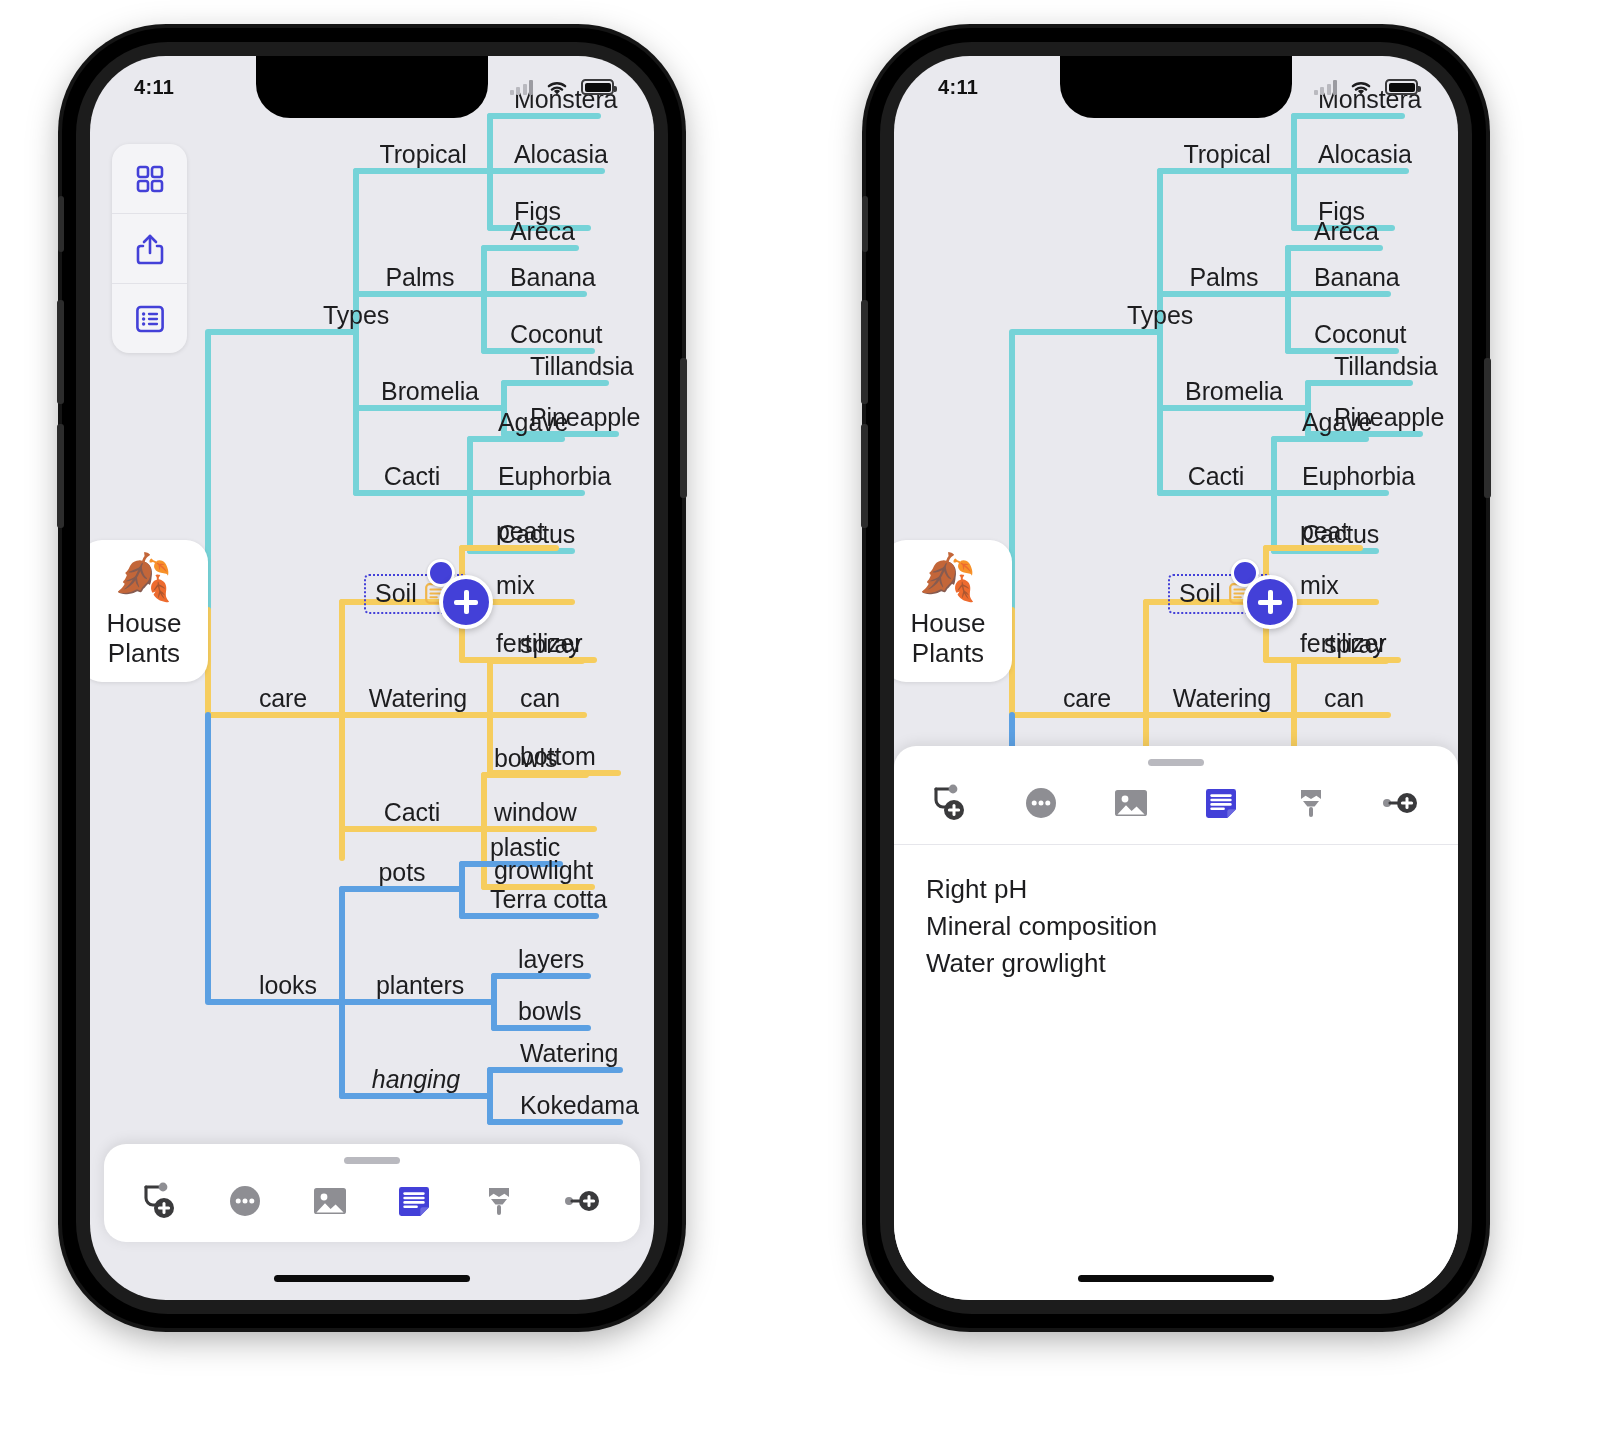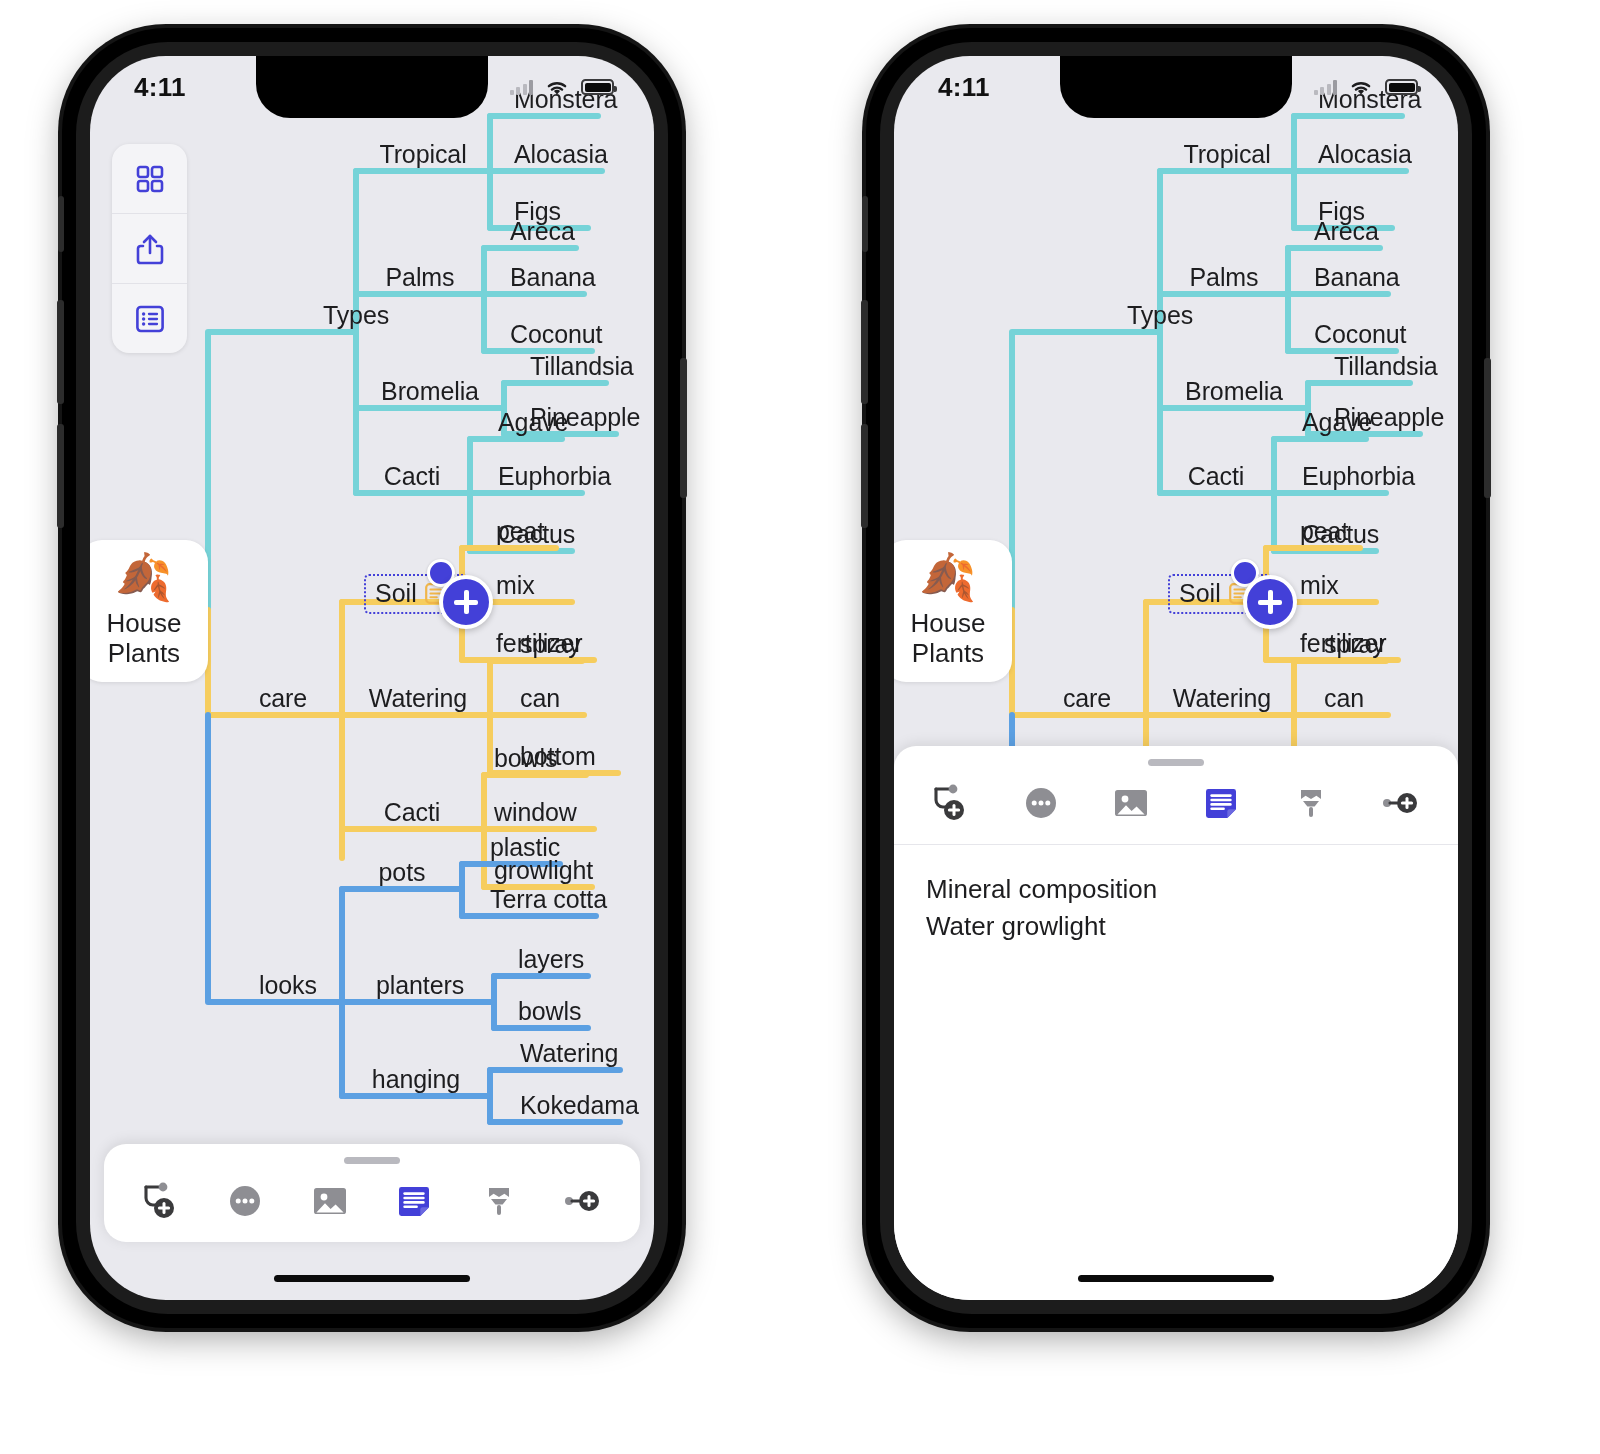--- a/index.html
+++ b/index.html
@@ -36,21 +36,21 @@
   .hw-volup{left:-5px;top:272px;width:7px;height:104px;}
   .hw-voldn{left:-5px;top:396px;width:7px;height:104px;}
   .hw-power{right:-5px;top:330px;width:7px;height:140px;}
 
   
   .statusbar{
     position:absolute;top:0;left:0;right:0;height:62px;z-index:45;
     display:flex;align-items:center;justify-content:space-between;
     padding:0 40px 0 44px;box-sizing:border-box;pointer-events:none;
   }
-  .sb-time{font-size:26px;font-weight:700;color:#111;letter-spacing:.3px;}
+  .sb-time{font-size:20px;font-weight:700;color:#111;letter-spacing:.3px;}
   .sb-right{display:flex;align-items:center;gap:11px;}
   .sig{display:flex;align-items:flex-end;gap:2.5px;height:16px;}
   .sig i{display:block;width:4px;background:#b9b9bf;border-radius:1px;}
   .sig i:nth-child(1){height:5px;}
   .sig i:nth-child(2){height:8px;}
   .sig i:nth-child(3){height:11.5px;}
   .sig i:nth-child(4){height:15px;background:#9b9ba1;}
   .batt{
     width:33px;height:16px;border:2px solid #3a3a3c;border-radius:4.5px;
     position:relative;box-sizing:border-box;padding:1.5px;
@@ -278,21 +278,21 @@
         <div class="nodelabel" style="left:404px;top:773px;">window</div>
         <div class="nodelabel" style="left:404px;top:831px;">growlight</div>
 
         <div class="nodelabel c" style="left:198px;top:946px;">looks</div>
         <div class="nodelabel c" style="left:312px;top:833px;">pots</div>
         <div class="nodelabel" style="left:400px;top:808px;">plastic</div>
         <div class="nodelabel" style="left:400px;top:860px;">Terra cotta</div>
         <div class="nodelabel c" style="left:330px;top:946px;">planters</div>
         <div class="nodelabel" style="left:428px;top:920px;">layers</div>
         <div class="nodelabel" style="left:428px;top:972px;">bowls</div>
-        <div class="nodelabel c" style="left:326px;top:1040px;">hanging</div>
+        <div class="nodelabel c" style="left:326px;top:1040px;font-style:italic;">hanging</div>
         <div class="nodelabel" style="left:430px;top:1014px;">Watering</div>
         <div class="nodelabel" style="left:430px;top:1066px;">Kokedama</div>
       </div>
 
       <div class="rootcard" style="left:-10px;top:484px;">
         <span class="emo">🍂</span>
         <span class="t">House Plants</span>
       </div>
 
       <div class="selbox" style="left:274px;top:518px;width:104px;height:40px;">
@@ -596,20 +596,21 @@
             <circle cx="27" cy="21" r="10" fill="#3a3a3c"></circle>
             <g stroke="#fff" stroke-width="3" stroke-linecap="round">
               <path d="M22.4 21h9.2"></path>
                 <path d="M27 16.4v9.2"></path>
             </g>
           </svg>
         </span>
       </div>
       <div class="sheetdiv"></div>
       <div class="notebody">
+        <div class="noteline">Right pH</div>
         <div class="noteline">Mineral composition</div>
         <div class="noteline">Water growlight</div>
       </div>
     </div>
 
     <div class="homebar"></div>
   </div>
 </div>
 
 </body></html>

